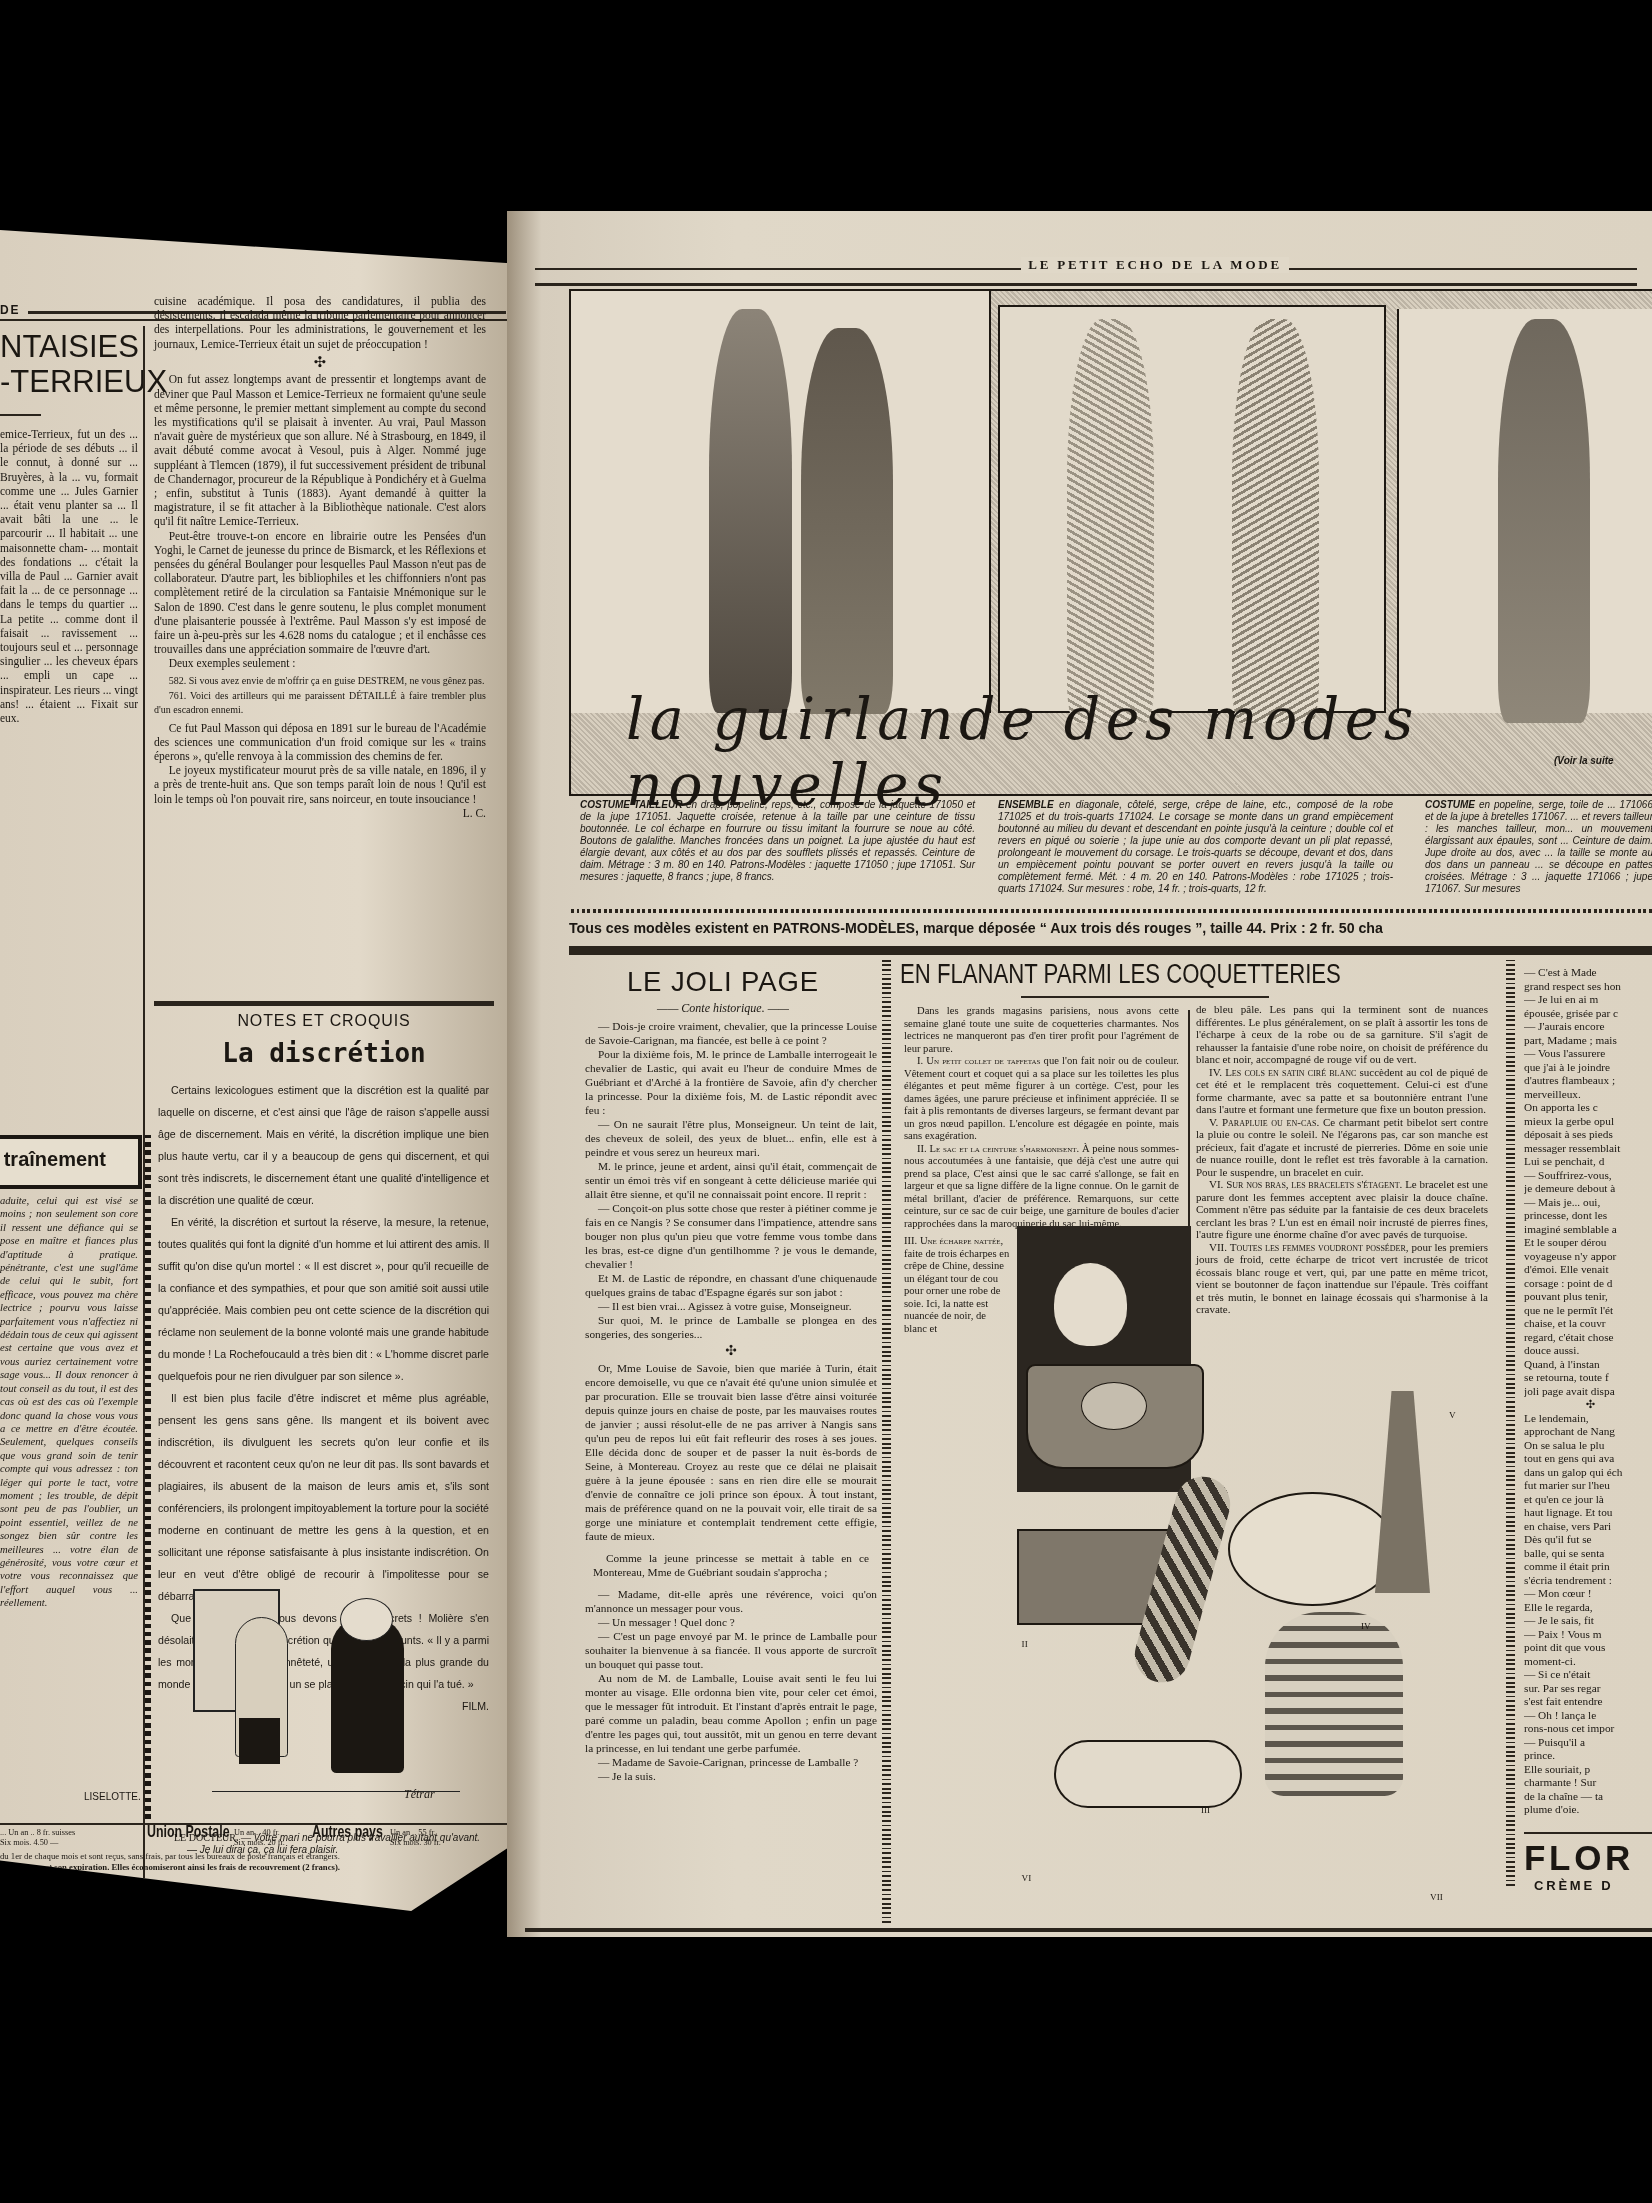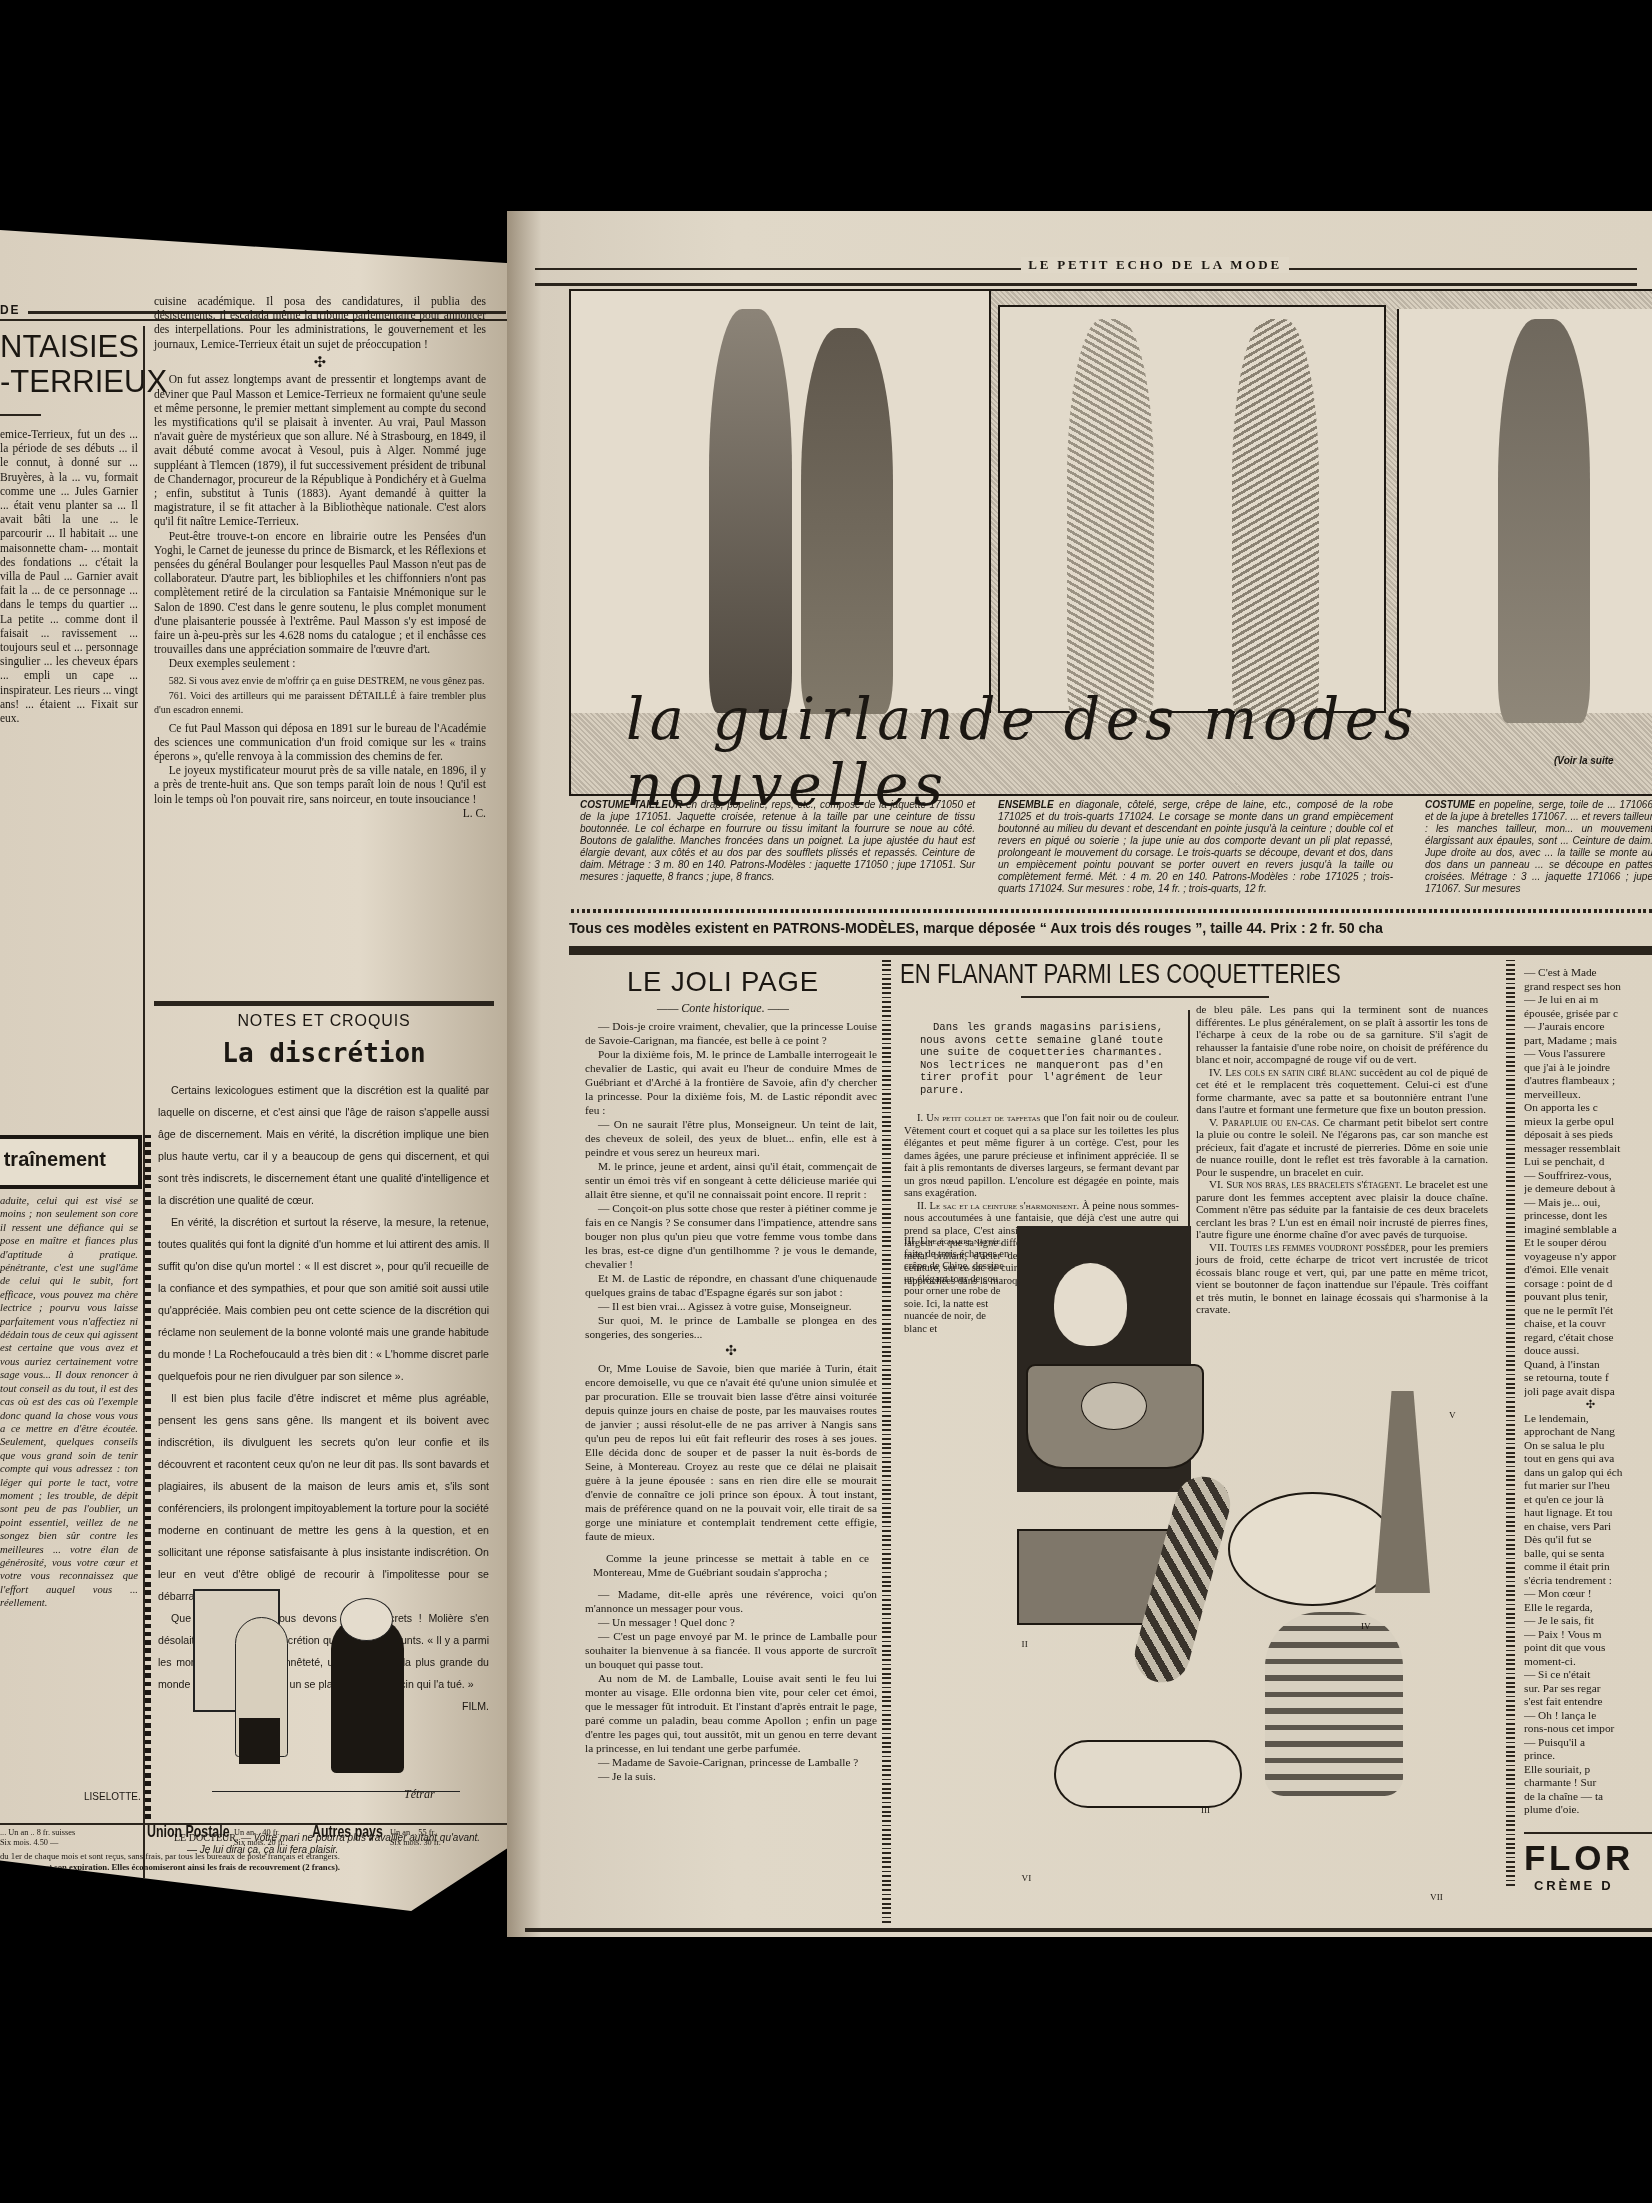--- a/index.html
+++ b/index.html
@@ -164,21 +164,21 @@
     <p style="margin:0;text-indent:13px;">— Madame de Savoie-Carignan, princesse de Lamballe ?</p>
     <p style="margin:0;text-indent:13px;">— Je la suis.</p>
   </div>
 
   <div class="wavy" style="left:375px;top:748px;height:964px;"></div>
 
   <div class="abs" style="left:393px;top:748px;width:597px;font-family:'Liberation Sans',sans-serif;font-size:27px;transform:scaleX(0.82);transform-origin:left;white-space:nowrap;">EN FLANANT PARMI LES COQUETTERIES</div>
   <div class="rule" style="left:514px;top:785px;width:248px;height:1.8px;"></div>
 
   <div class="abs txt" style="left:397px;top:794px;width:275px;font-size:10.6px;line-height:12.5px;">
-    <p style="margin:16px;text-indent:13px;font-family:Liberation Mono, monospace;">Dans les grands magasins parisiens, nous avons cette semaine glané toute une suite de coquetteries charmantes. Nos lectrices ne manqueront pas d'en tirer profit pour l'agrément de leur parure.</p>
+    <p style="margin:0;text-indent:13px;">Dans les grands magasins parisiens, nous avons cette semaine glané toute une suite de coquetteries charmantes. Nos lectrices ne manqueront pas d'en tirer profit pour l'agrément de leur parure.</p>
     <p style="margin:0;text-indent:13px;"><span style="font-variant:small-caps;">I. Un petit collet de taffetas</span> <span>que l'on fait noir ou de couleur. Vêtement court et coquet qui a sa place sur les toilettes les plus élégantes et peut même figurer à un cortège. C'est, pour les dames âgées, une parure précieuse et infiniment appréciée. Il se fait à plis remontants de diverses largeurs, se fermant devant par un gros nœud papillon. L'encolure est dégagée en pointe, mais sans exagération.</span></p>
     <p style="margin:0;text-indent:13px;"><span style="font-variant:small-caps;">II. Le sac et la ceinture s'harmonisent.</span> <span>À peine nous sommes-nous accoutumées à une fantaisie, que déjà c'est une autre qui prend sa place, C'est ainsi que le sac carré s'allonge, se fait en largeur et que sa ligne diffère de la ligne connue. On le garnit de métal brillant, d'acier de préférence. Remarquons, sur cette ceinture, sur ce sac de cuir beige, une garniture de boules d'acier rapprochées dans la maroquinerie du sac lui-même.</span></p>
   </div>
   <div class="abs txt" style="left:397px;top:1024px;width:106px;font-size:10.6px;line-height:12.5px;text-align:left;">
     <span style="font-variant:small-caps;">III. Une écharpe nattée,</span> <span>faite de trois écharpes en crêpe de Chine, dessine un élégant tour de cou pour orner une robe de soie. Ici, la natte est nuancée de noir, de blanc et</span>
   </div>
 
   <div class="rule" style="left:681px;top:799px;width:1.8px;height:216px;"></div>
 
   <div class="abs txt" style="left:689px;top:792px;width:292px;font-size:11px;line-height:12.5px;">

